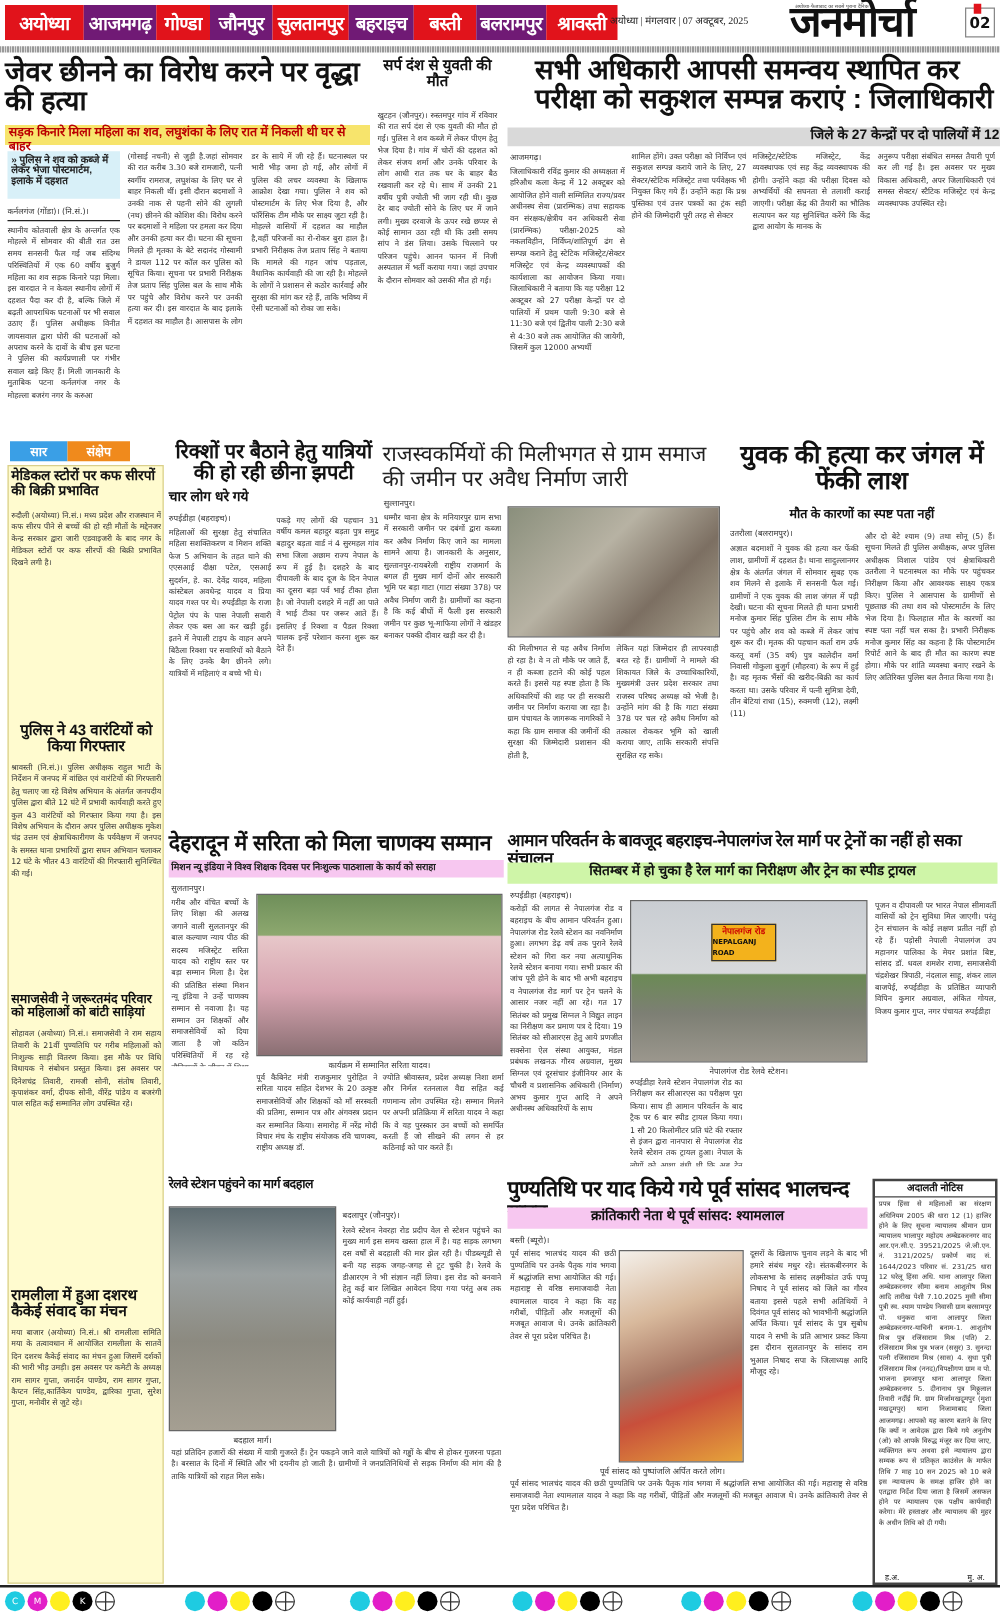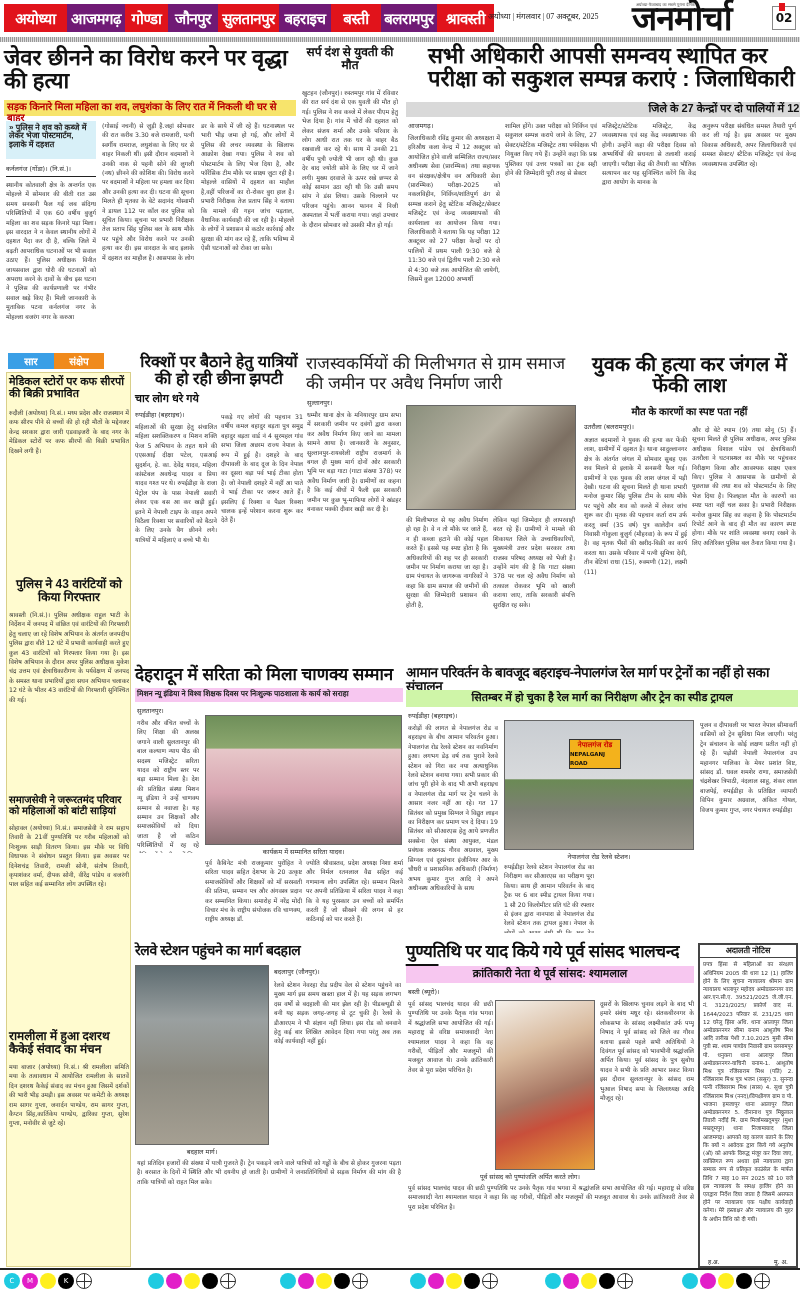--- a/index.html
+++ b/index.html
@@ -132,21 +132,21 @@
 
 <div class="abs notice" style="left:698px;top:943px;width:100px;height:325px">
   <div class="hl" style="font-size:8px;text-align:center;padding:2px 0;border-bottom:1px solid #444">अदालती नोटिस</div>
   <div class="txt" style="font-size:5.5px;line-height:8.2px;padding:2px 3px;height:300px">प्रपत्र हिंसा से महिलाओं का संरक्षण अधिनियम 2005 की धारा 12 (1) हाजिर होने के लिए सूचना न्यायालय श्रीमान ग्राम न्यायालय भालापुर महोदय अम्बेडकरनगर वाद आर.एन.सी.ए. 39521/2025 जे.जी.एन. नं. 3121/2025/ प्रकोर्ण वाद सं. 1644/2023 परिवार सं. 231/25 धारा 12 घरेलू हिंसा अधि. थाना आलापुर जिला अम्बेडकरनगर सीमा बनाम आशुतोष मिश्र आदि तारीख पेशी 7.10.2025 मुसी सीमा पुत्री स्व. श्याम पाण्डेय निवासी ग्राम बरसामपुर पो. धनुकरा थाना आलापुर जिला अम्बेडकरनगर-याचिनी बनाम-1. आशुतोष मिश्र पुत्र रजिंसाराम मिश्र (पति) 2. रजिंसाराम मिश्र पुत्र भजन (ससुर) 3. सुनन्दा पत्नी रजिंसाराम मिश्र (सास) 4. सुधा पुत्री रजिंसाराम मिश्र (ननद)/विपक्षीगण ग्राम व पो. भाजना हमजापुर थाना आलापुर जिला अम्बेडकरनगर 5. दीनानाथ पुत्र मिठ्ठूलाल तिवारी नर्दीई मि. ग्राम मिर्जामखदूमपुर (मुशा मखदूमपुर) थाना निजामाबाद जिला आजमगढ़। आपको यह कारण बताने के लिए कि क्यों न आवेदक द्वारा किये गये अनुतोष (ओ) को आपके विरुद्ध मंजूर कर दिया जाए, व्यक्तिगत रूप अथवा इसे न्यायालय द्वारा सम्यक रूप से प्रतिकृत काउंसेल के मार्फत तिथि 7 माह 10 सन 2025 को 10 बजे इस न्यायालय के समक्ष हाजिर होने का एतद्वारा निर्देश दिया जाता है जिसमें असफल होने पर न्यायालय एक पक्षीय कार्यवाही करेगा। मेरे हस्ताक्षर और न्यायालय की मुहर के अधीन तिथि को दी गयी।</div>
   <div style="display:flex;justify-content:space-between;padding:0 8px;font-size:6px">
     <span>ह.अ.</span>
     <span>मु. अ.</span>
   </div>
 </div>
 
-<div class="abs hl" style="left:135px;top:943px;width:268px;font-size:14px;letter-spacing:-0.4px">रेलवे स्टेशन पहुंचने का मार्ग बदहाल</div>
+<div class="abs hl" style="left:135px;top:943px;width:268px;font-size:10px;letter-spacing:-0.4px">रेलवे स्टेशन पहुंचने का मार्ग बदहाल</div>
 <div class="abs photo" style="left:135px;top:965px;width:134px;height:180px;background:linear-gradient(180deg,#5d6b70 0,#9aa0a0 30%,#8c8a80 60%,#a59f92)"></div>
 <div class="abs" style="left:135px;top:1147px;width:134px;font-size:6.5px;text-align:center;color:#333">बदहाल मार्ग।</div>
 <div class="abs dateline-small" style="left:274px;top:967px">बदलापुर (जौनपुर)।</div>
 <div class="abs txt" style="left:274px;top:980px;width:127px;height:165px">रेलवे स्टेशन नेवरहा रोड प्रदीप वेल से स्टेशन पहुंचने का मुख्य मार्ग इस समय खस्ता हाल में है। यह सड़क लगभग दस वर्षों से बदहाली की मार झेल रही है। पीडब्ल्यूडी से बनी यह सड़क जगह-जगह से टूट चुकी है। रेलवे के डीआरएम ने भी संज्ञान नहीं लिया। इस रोड को बनवाने हेतु कई बार लिखित आवेदन दिया गया परंतु अब तक कोई कार्यवाही नहीं हुई।</div>
 <div class="abs txt" style="left:137px;top:1158px;width:264px;height:108px">यहां प्रतिदिन हजारों की संख्या में यात्री गुजरते हैं। ट्रेन पकड़ने जाने वाले यात्रियों को गड्ढों के बीच से होकर गुजरना पड़ता है। बरसात के दिनों में स्थिति और भी दयनीय हो जाती है। ग्रामीणों ने जनप्रतिनिधियों से सड़क निर्माण की मांग की है ताकि यात्रियों को राहत मिल सके।</div>
 
 <div class="abs hl" style="left:406px;top:943px;width:288px;font-size:17px;letter-spacing:-0.4px">पुण्यतिथि पर याद किये गये पूर्व सांसद भालचन्द यादव</div>
 <div class="abs pinkbar hl" style="left:406px;top:966px;width:288px;height:17px;font-size:11px;text-align:center;padding-top:2px;color:#111">क्रांतिकारी नेता थे पूर्व सांसद: श्यामलाल</div>
 <div class="abs dateline-small" style="left:408px;top:987px">बस्ती (ब्यूरो)।</div>
 <div class="abs txt" style="left:408px;top:999px;width:85px;height:170px">पूर्व सांसद भालचंद यादव की छठी पुण्यतिथि पर उनके पैतृक गांव भगवा में श्रद्धांजलि सभा आयोजित की गई। महाराष्ट्र से वरिष्ठ समाजवादी नेता श्यामलाल यादव ने कहा कि वह गरीबों, पीड़ितों और मजलूमों की मजबूत आवाज थे। उनके क्रांतिकारी तेवर से पूरा प्रदेश परिचित है।</div>

